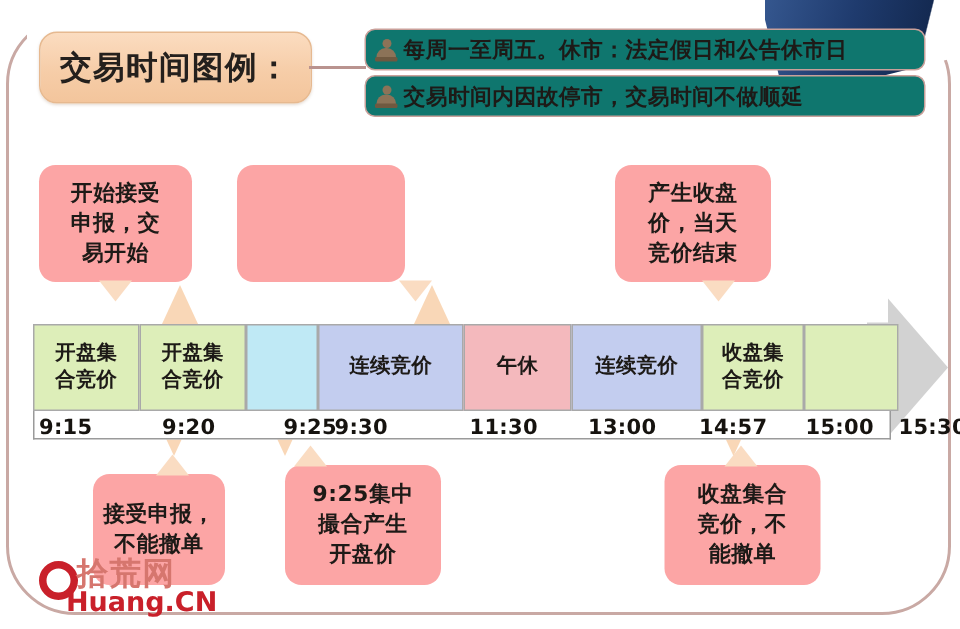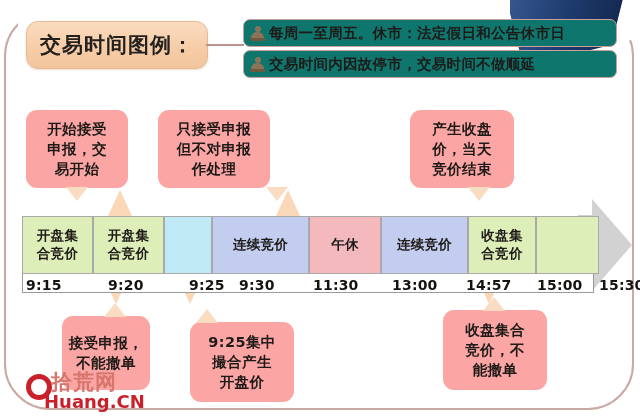--- a/index.html
+++ b/index.html
@@ -369,23 +369,20 @@
   <div class="wedge wedge-down" style="left:477px; top:278px;"></div>
 
   <div class="bubble" style="left:26px; top:110px; width:102px; height:78px;">
     <span class="bt">开始接受
 申报，交
 易开始</span>
     <span class="tail tail-down" style="left:40px;"></span>
   </div>
 
   <div class="bubble" style="left:158px; top:110px; width:112px; height:78px;">
-    <span class="bt">只接受申报
-但不对申报
-作处理</span>
     <span class="tail tail-down" style="left:108px;"></span>
   </div>
 
   <div class="bubble" style="left:410px; top:110px; width:104px; height:78px;">
     <span class="bt">产生收盘
 价，当天
 竞价结束</span>
     <span class="tail tail-down" style="left:58px;"></span>
   </div>
 
@@ -419,35 +416,35 @@
     </div>
     <div class="seg" style="left:514px; width:63px;  background:#ddeeb9;">
       <span class="st"></span>
     </div>
   </div>
 
   <div class="axis">
     <span class="tick" style="left:3px;">9:15</span>
     <span class="tick" style="left:85px;">9:20</span>
     <span class="tick" style="left:166px;">9:25</span>
-    <span class="tick" style="left:216px;">9:30</span>
+    <span class="tick" style="left:200px;">9:30</span>
     <span class="tick" style="left:290px;">11:30</span>
     <span class="tick" style="left:369px;">13:00</span>
     <span class="tick" style="left:443px;">14:57</span>
     <span class="tick" style="left:514px;">15:00</span>
     <span class="tick" style="left:576px;">15:30</span>
   </div>
 
   <div class="bubble" style="left:62px; top:316px; width:88px; height:74px;">
     <span class="bt">接受申报，
 不能撤单</span>
     <span class="tail tail-up" style="left:42px;"></span>
   </div>
 
-  <div class="bubble" style="left:190px; top:310px; width:104px; height:80px;margin-top:12px;">
+  <div class="bubble" style="left:190px; top:310px; width:104px; height:80px;">
     <span class="bt">9:25集中
 撮合产生
 开盘价</span>
     <span class="tail tail-up" style="left:6px;"></span>
   </div>
 
   <div class="bubble" style="left:443px; top:310px; width:104px; height:80px;">
     <span class="bt">收盘集合
 竞价，不
 能撤单</span>

